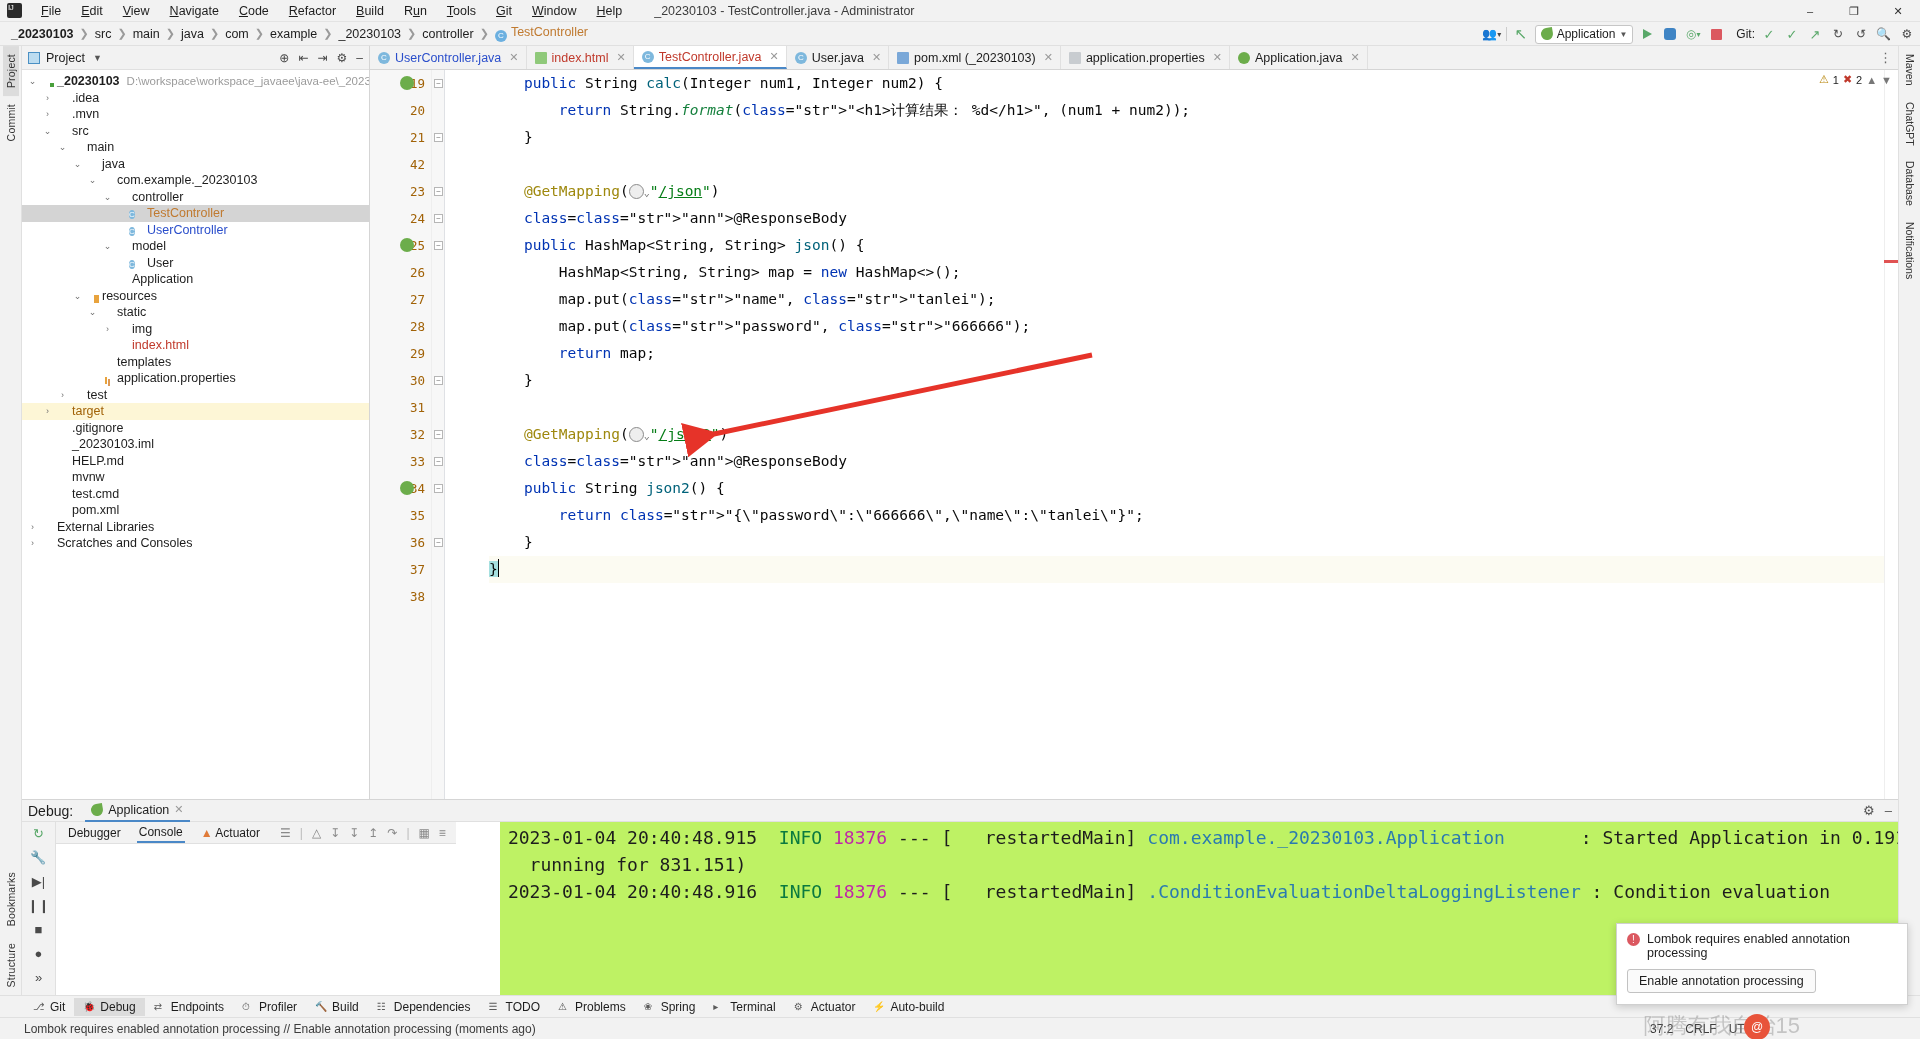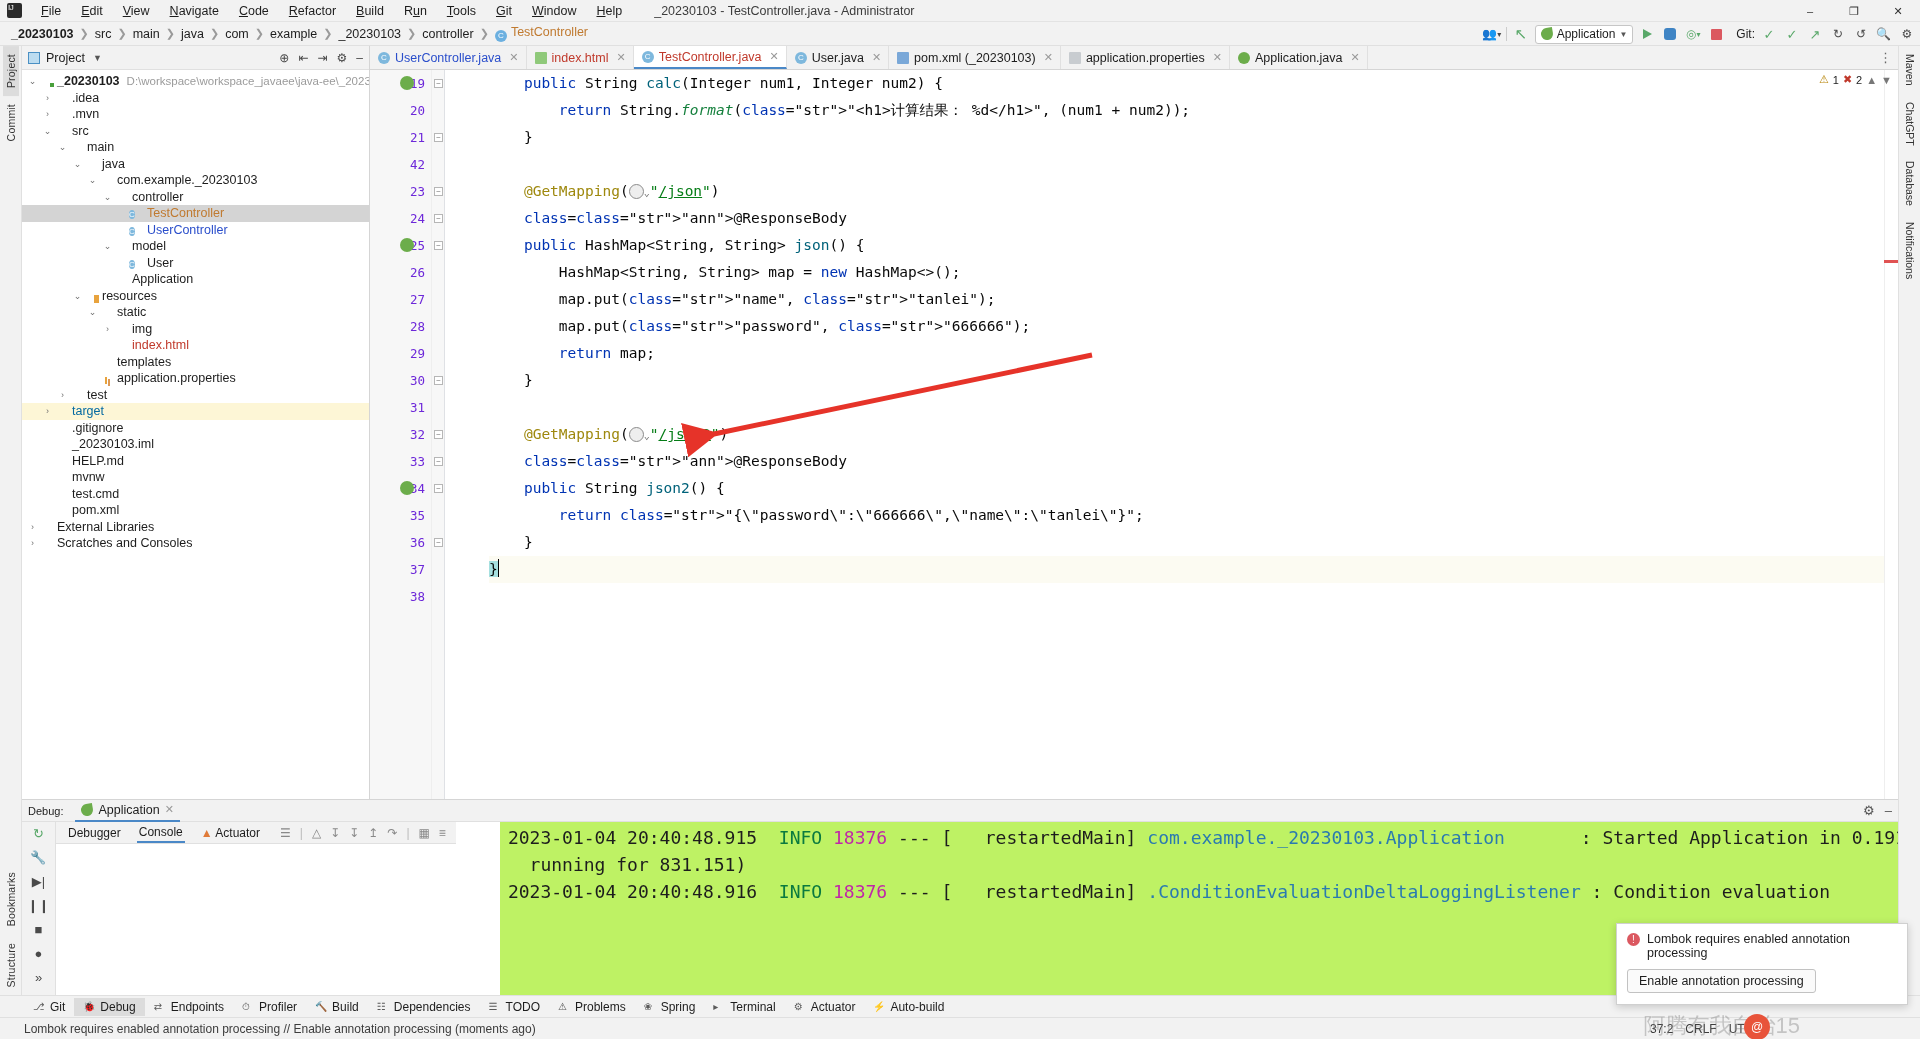--- a/index.html
+++ b/index.html
@@ -78,42 +78,42 @@
   .file-ic.html { background:#8fc97a; }
   .file-ic.prop { background:#b8bcc0; }
   .file-ic.prop:after{content:"";position:absolute;left:6px;bottom:1px;width:2px;height:7px;background:#e8a33d;box-shadow:3px 2px #d95;}
   .file-ic.m { background:#b48ead; }
   .spring-ic { width:13px;height:13px;border-radius:50%;background:#6cad4b;margin-top:1px; }
   .lbl { color:#1d1d1d; }
   .lbl.b { font-weight:bold; }
   .lbl.orange { color:#c07a30; }
   .lbl.blue { color:#2a4ecb; }
   .lbl.red { color:#c0392b; }
-  .lbl.brown { color:#0369a1; }
+  .lbl.brown { color:#a16207; }
   .path { color:#9b9b9b; margin-left:7px; font-size:11.5px; }
 
   
   .editor-wrap { flex:1; display:flex; flex-direction:column; min-width:0; background:#fff; }
   .tabs { height:24px; background:#f2f2f2; display:flex; align-items:stretch; border-bottom:1px solid #d5d5d5; overflow:hidden; position:relative; }
   .tab { display:flex; align-items:center; gap:5px; padding:0 7px 0 8px; font-size:12.5px; border-right:1px solid #e0e0e0; white-space:nowrap; cursor:default; }
   .tab.active { background:#fff; border-bottom:2px solid #4a88c7; }
   .tab .x { color:#999; font-size:11px; margin-left:3px; }
   .tab .ti { width:12px;height:12px;flex:none; }
   .tab .ti.cls { border-radius:50%; background:#7eb8dd; color:#fff; font-size:8px; line-height:12px; text-align:center; }
   .tab .ti.html { background:#8fc97a; border-radius:1px; }
   .tab .ti.xml { background:#7aa8d8; border-radius:1px; }
   .tab .ti.prop { background:#c8ccd0; border-radius:1px; }
   .tab .ti.spring { background:#6cad4b; border-radius:50%; }
   .tab .lb.red { color:#c0392b; }
   .tab .lb.dark { color:#1d1d1d; }
   .tabs-right { margin-left:auto; display:flex; align-items:center; padding-right:6px; color:#666; font-size:13px; }
 
   .code-area { flex:1; display:flex; position:relative; overflow:hidden; background:#fff; }
   .gutter { width:62px; background:#f7f7f7; border-right:1px solid #eee; position:relative; flex:none; }
-  .gline { height:27px; display:flex; align-items:center; justify-content:flex-end; padding-right:6px; color:#6d28d9; font-size:12.5px; font-family:"DejaVu Sans Mono", monospace; position:relative; }
+  .gline { height:27px; display:flex; align-items:center; justify-content:flex-end; padding-right:6px; color:#a16207; font-size:12.5px; font-family:"DejaVu Sans Mono", monospace; position:relative; }
   .gmark { position:absolute; left:30px; top:6px; width:14px;height:14px;border-radius:50%; background:#6cad4b; }
   .foldcol { width:13px; background:#f7f7f7; border-right:1px solid #dfe1e5; flex:none; position:relative; }
   .fold { position:absolute; left:2px; width:9px; height:9px; border:1px solid #b6b6b6; background:#fff; font-size:8px; line-height:7px; text-align:center; color:#777; }
   .code { flex:1; position:relative; font-family:"DejaVu Sans Mono", monospace; font-size:14.5px; line-height:27px; padding-left:44px; white-space:pre; color:#080808; }
   .cl { height:27px; }
   .cl.cur { background:#fcfbf2; }
   .kw { color:#0033b3; }
   .mth { color:#00627a; }
   .mthi { color:#15803d; font-style:italic; }
   .str { color:#067d17; }
@@ -129,21 +129,21 @@
   .warnbadge { color:#b8860b; }
   .errbadge { color:#c0392b; }
   .marker-red { position:absolute; right:0; width:14px; height:3px; background:#e05252; }
 
   
   .arrow-svg { position:absolute; left:0; top:0; pointer-events:none; }
 
   
   .debug { height:196px; background:#fff; border-top:1px solid #d5d5d5; display:flex; flex-direction:column; flex:none; }
   .dbg-head { height:22px; background:#f2f2f2; display:flex; align-items:center; padding:0 6px; border-bottom:1px solid #e0e0e0; position:relative; }
-  .dbg-head .t { font-size:11px; margin-right:12px; }
+  .dbg-head .t { font-size:14px; margin-right:12px; }
   .dbg-tab { display:flex; align-items:center; gap:5px; font-size:12.5px; border-bottom:2px solid #4a88c7; height:22px; padding:0 6px; }
   .dbg-head .tools { margin-left:auto; display:flex; gap:10px; color:#555; font-size:13px; }
   .dbg-body { flex:1; display:flex; min-height:0; }
   .dbg-side { width:34px; background:#f2f2f2; border-right:1px solid #e0e0e0; display:flex; flex-direction:column; align-items:center; padding-top:4px; gap:9px; color:#4a4a4a; font-size:13px; }
   .dbg-main { flex:1; display:flex; min-width:0; }
   .dbg-tabs { height:22px; display:flex; align-items:center; gap:14px; padding:0 10px; background:#f2f2f2; border-bottom:1px solid #e0e0e0; font-size:12px; }
   .dbg-tabs .dt { padding:2px 2px; }
   .dbg-tabs .dt.sel { border-bottom:2px solid #4a88c7; }
   .dbg-tabs .dividers { display:flex; gap:9px; color:#888; margin-left:4px; }
   .console { flex:1; background:#bef264; font-family:"DejaVu Sans Mono", monospace; font-size:18px; line-height:27px; padding:2px 0 0 8px; white-space:pre; overflow:hidden; position:relative;margin-left:44px; }

